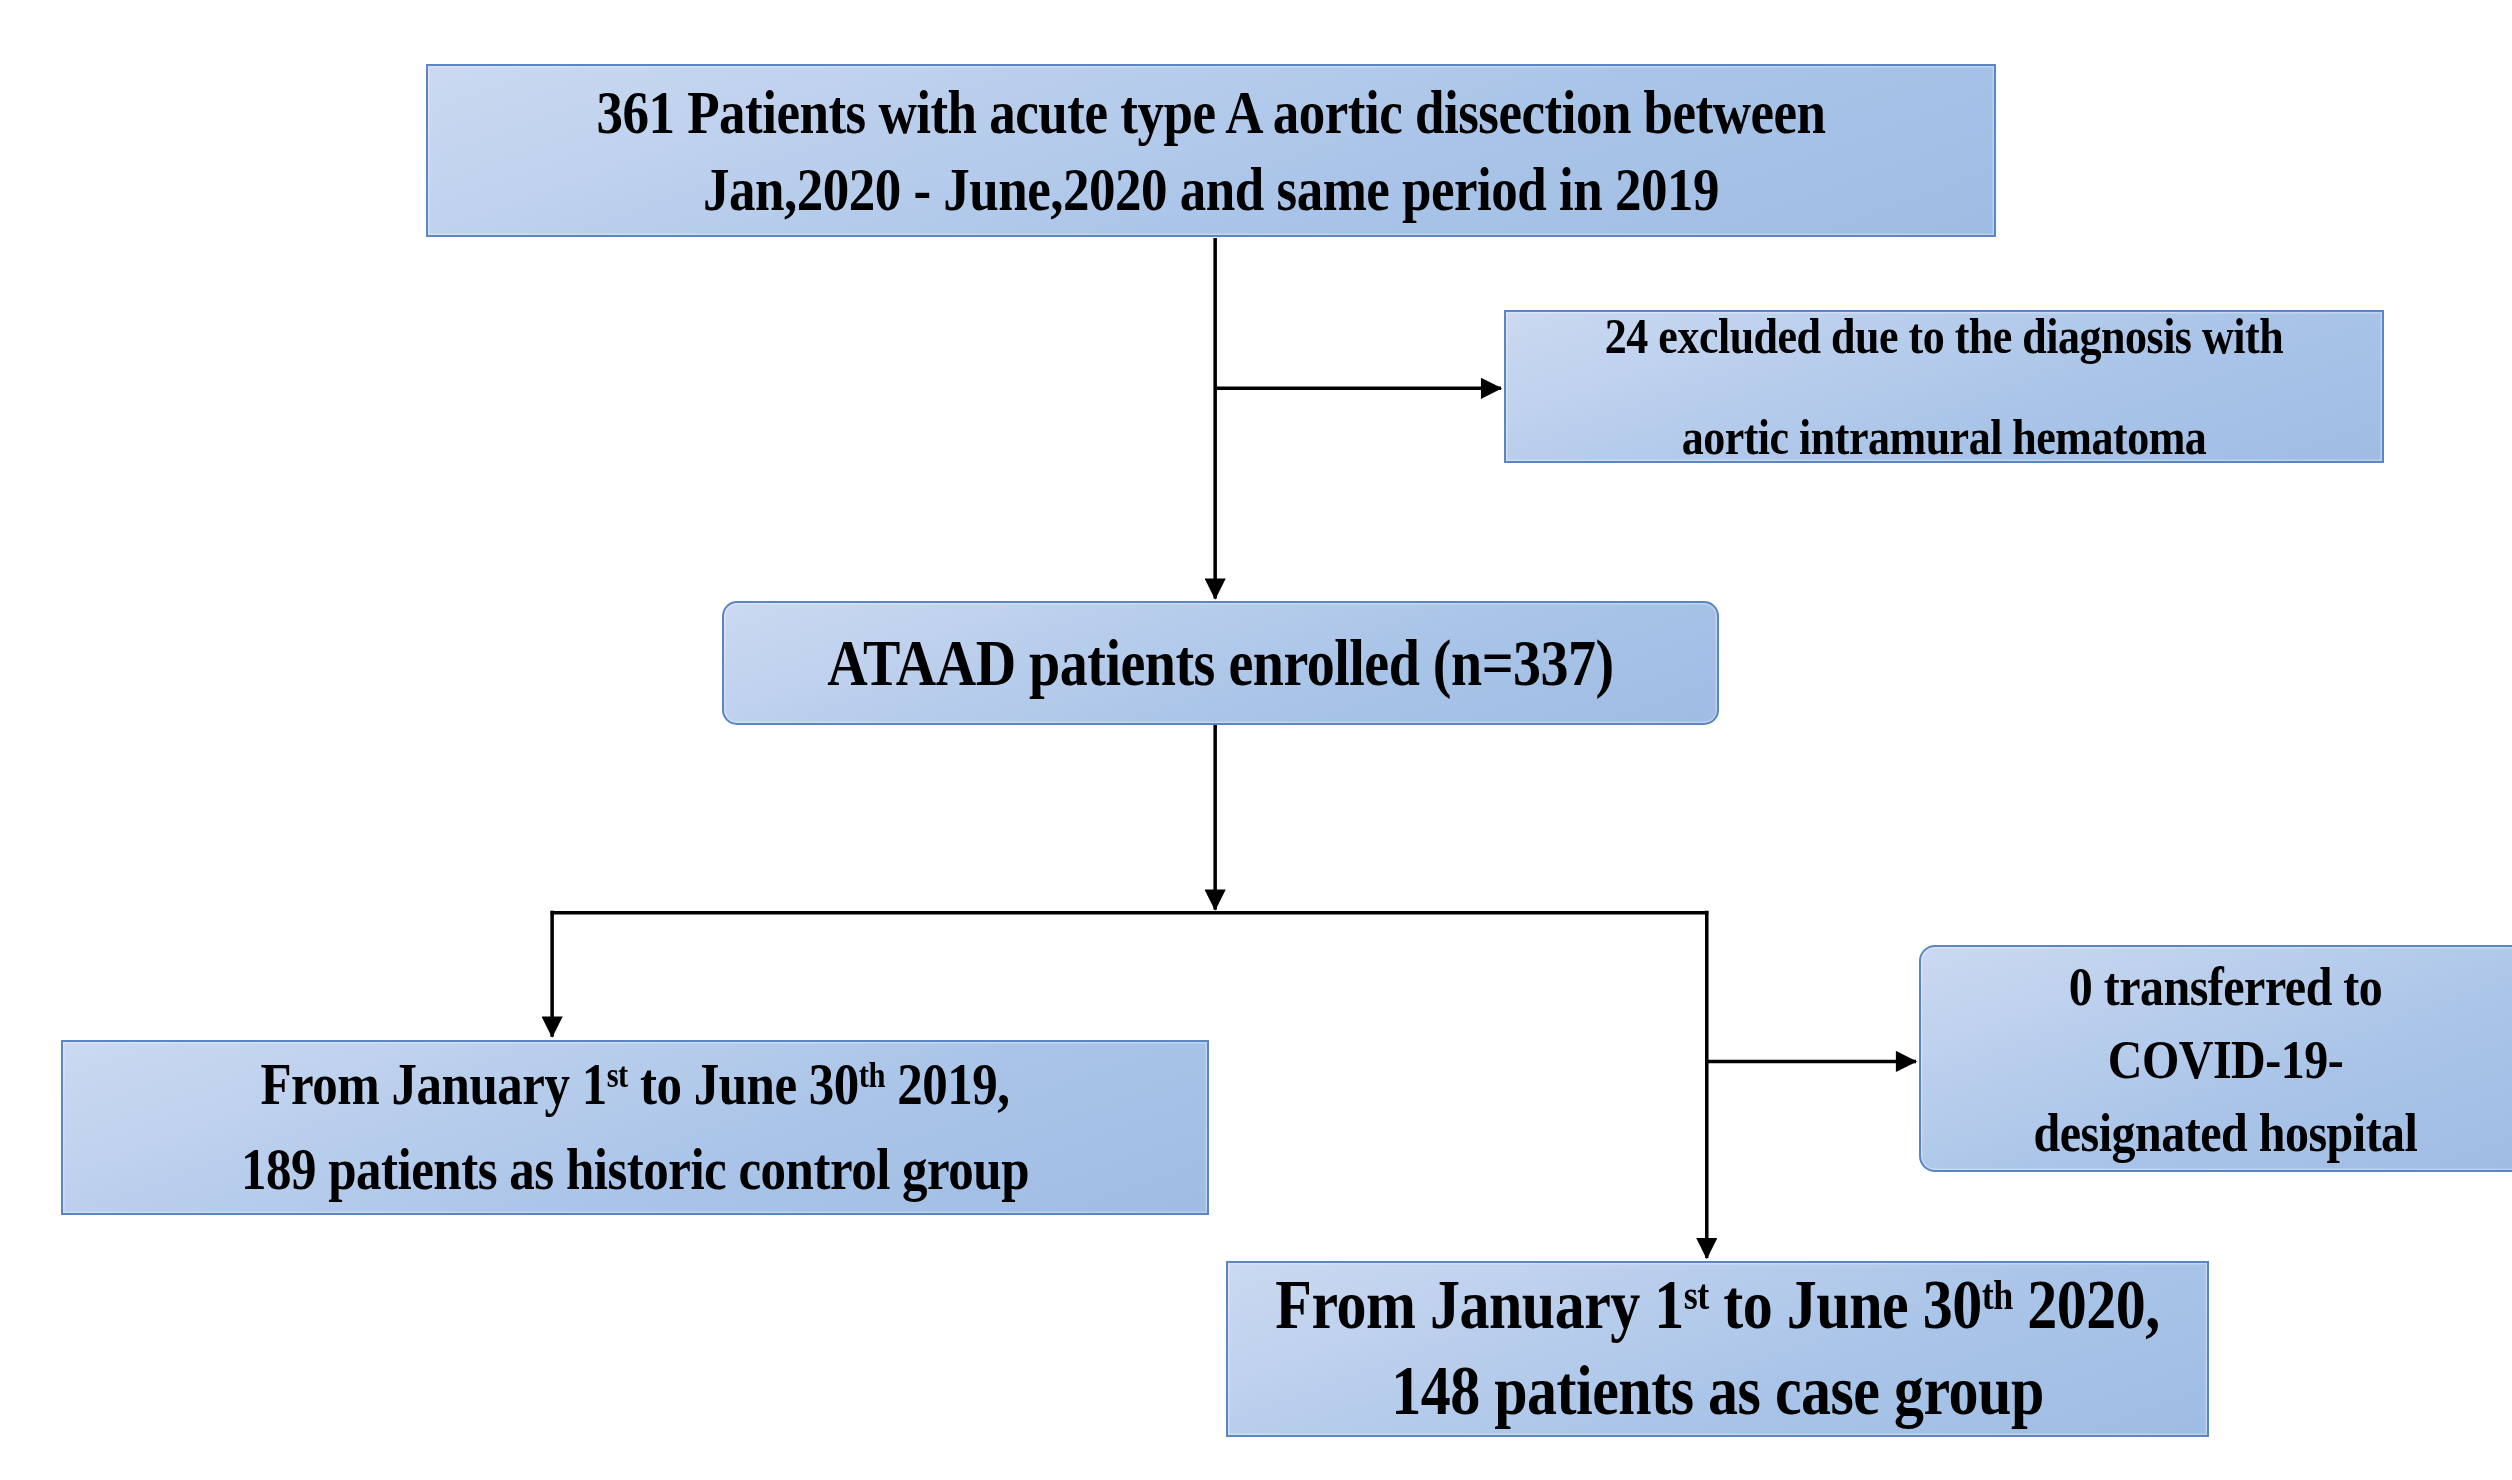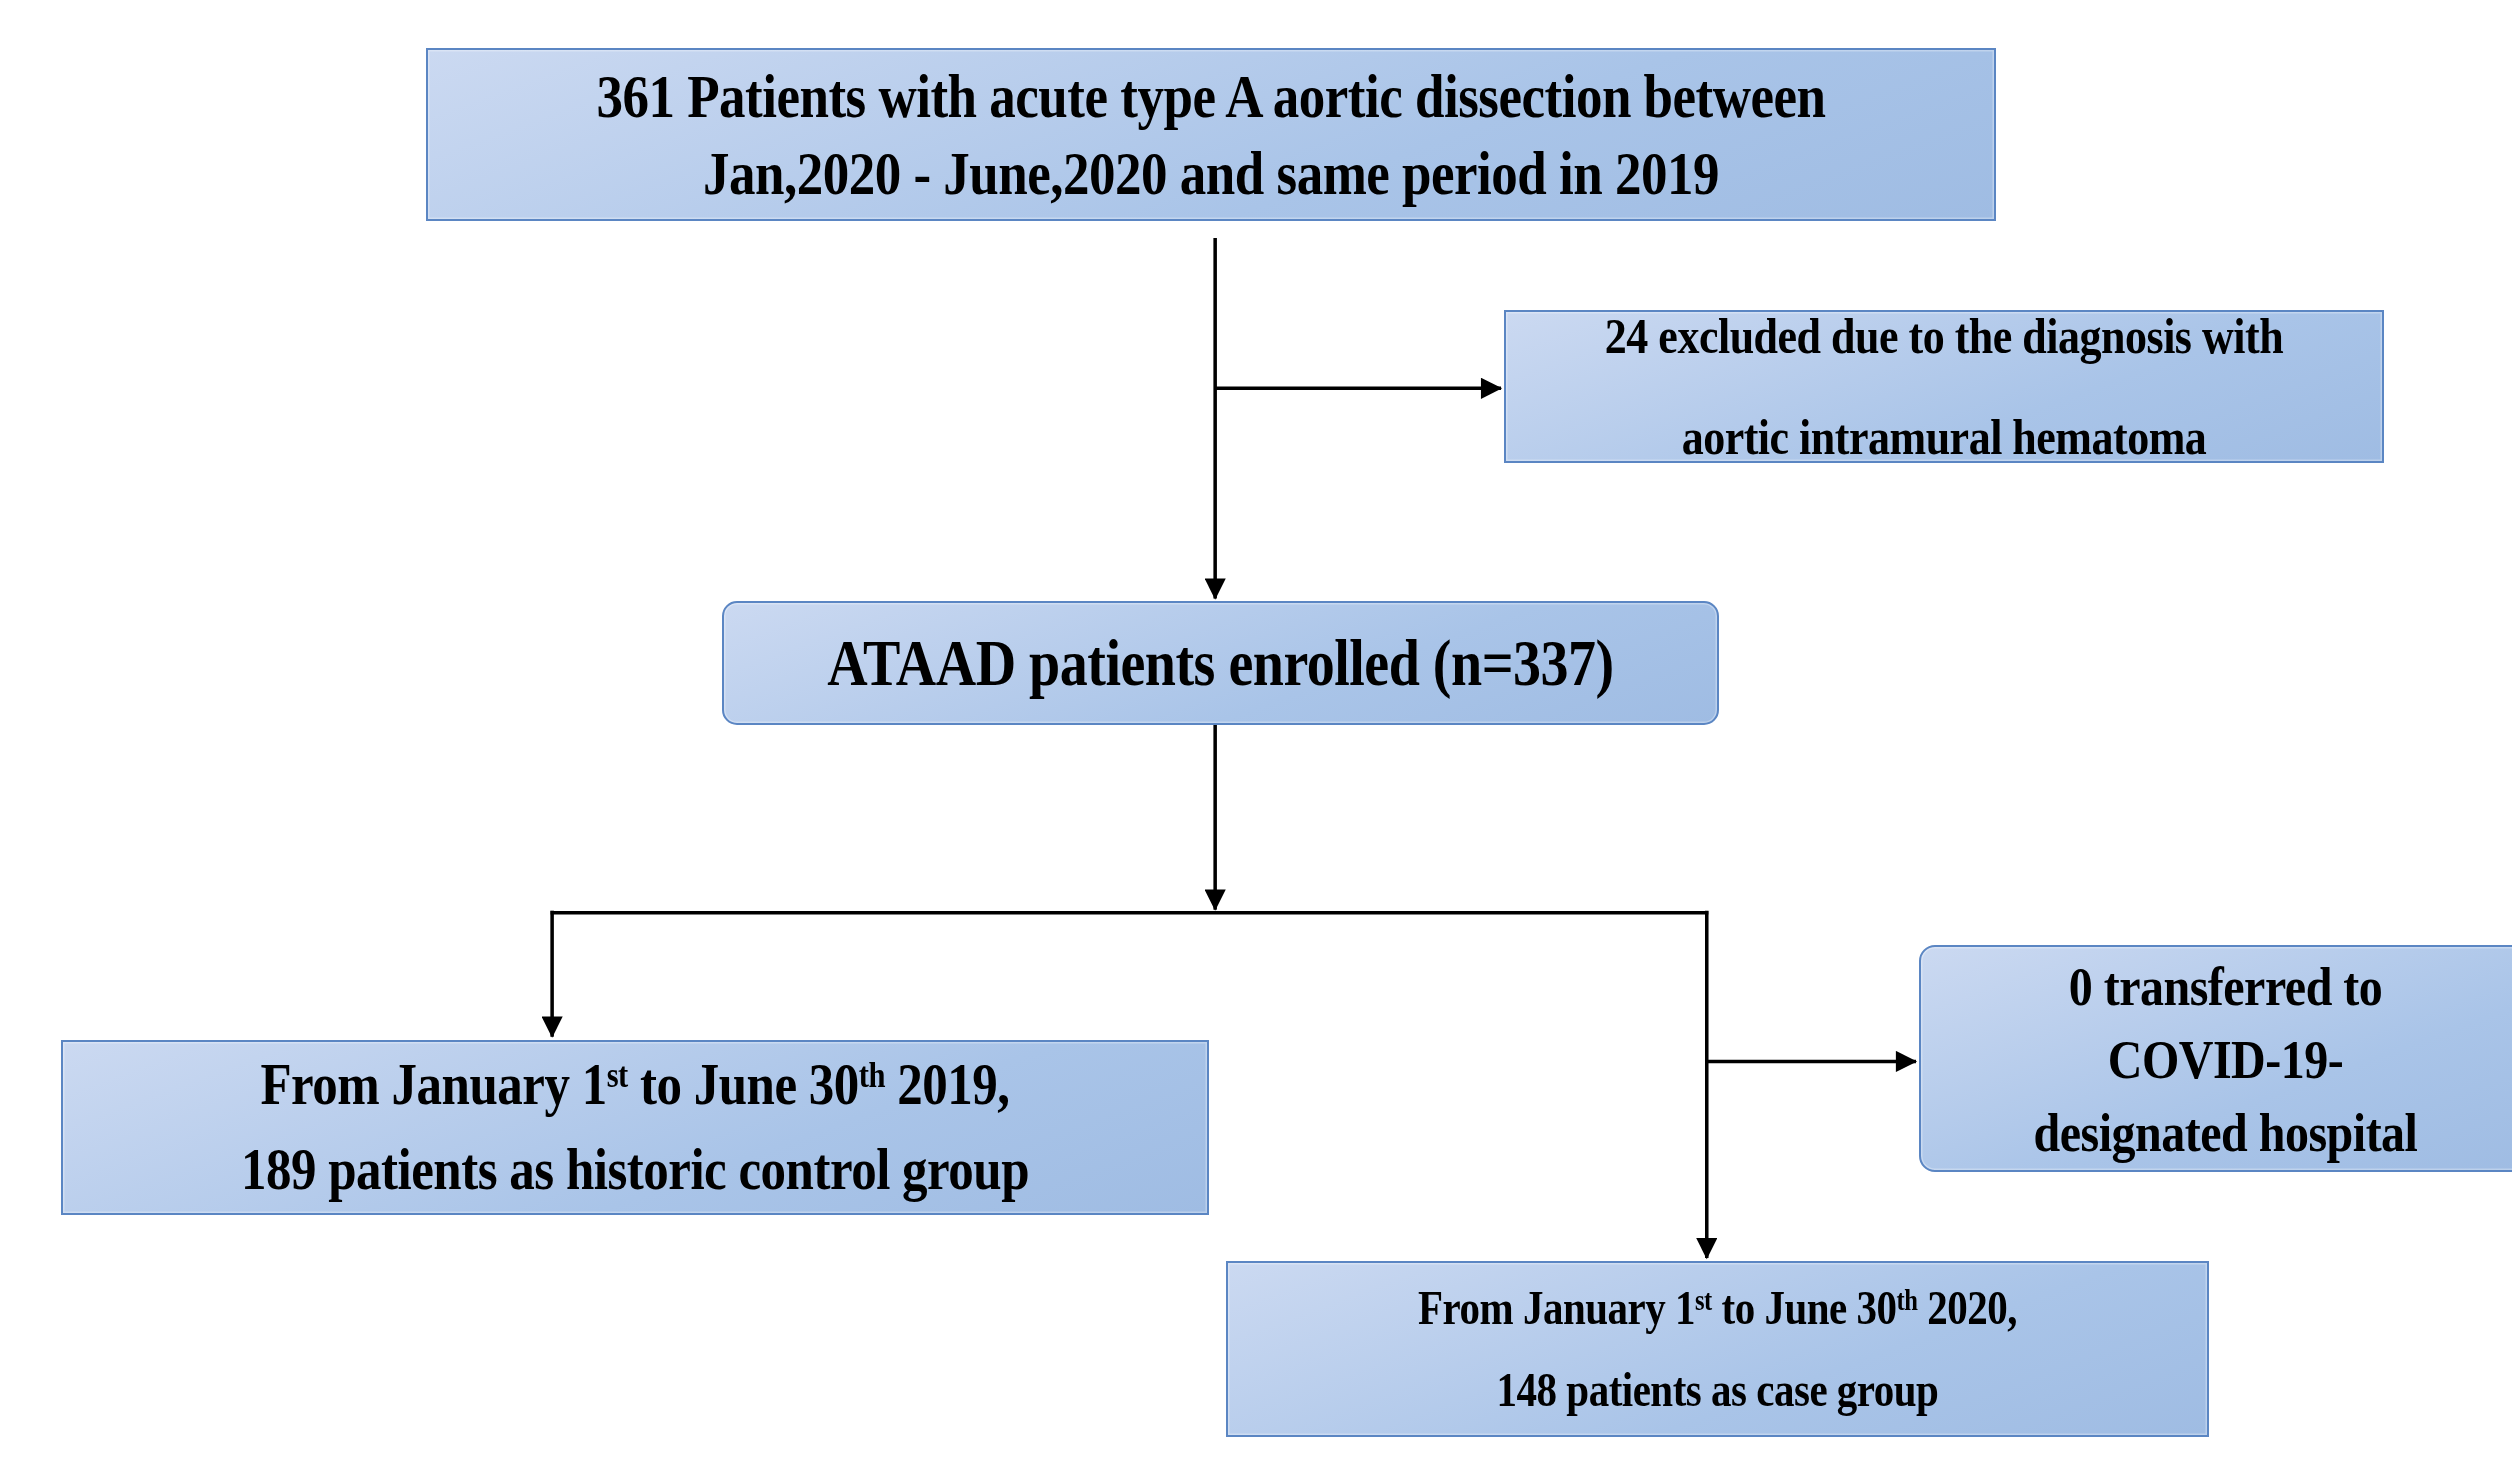--- a/index.html
+++ b/index.html
@@ -46,26 +46,26 @@
   .line {
     display: block;
     transform: scaleY(1.16);
     white-space: nowrap;
   }
   .sup {
     font-size: 0.60em;
     position: relative;
     top: -0.48em;
   }
-  #node-source   { left: 426px;  top: 48px;  width: 1570px; height: 173px; font-size: 53px; line-height: 77px; }
+  #node-source   { left: 426px;  top: 64px;  width: 1570px; height: 173px; font-size: 53px; line-height: 77px; }
   #node-excluded { left: 1504px; top: 310px;  width: 880px; height: 153px; font-size: 44px;  line-height: 71px; gap: 30px; }
   #node-enrolled { left: 722px; top: 601px; width: 997px; height: 124px; font-size: 56px; line-height: 66px; border-radius: 15px; }
   #node-control  { left: 61px;  top: 1040px; width: 1148px; height: 175px; font-size: 51px; line-height: 77px; }
   #node-covid    { left: 1919px; top: 945px; width: 613px; height: 227px; font-size: 48px;  line-height: 73px; border-radius: 16px; }
-  #node-case     { left: 1226px; top: 1261px; width: 983px; height: 176px; font-size: 41px; line-height: 77px; }
+  #node-case     { left: 1226px; top: 1261px; width: 983px; height: 176px; font-size: 60px; line-height: 77px; }
 </style>
 </head>
 <body>
 
 <div id="stage">
 
   <svg id="connectors" viewBox="0 0 4982 2935" xmlns="http://www.w3.org/2000/svg" aria-hidden="true">
     <defs>
       <marker id="arrowhead" viewBox="0 0 10 10" refX="9.5" refY="5" markerWidth="8" markerHeight="6" orient="auto" markerUnits="strokeWidth">
         <path d="M 0 0 L 10 5 L 0 10 z" fill="#000000"></path>

